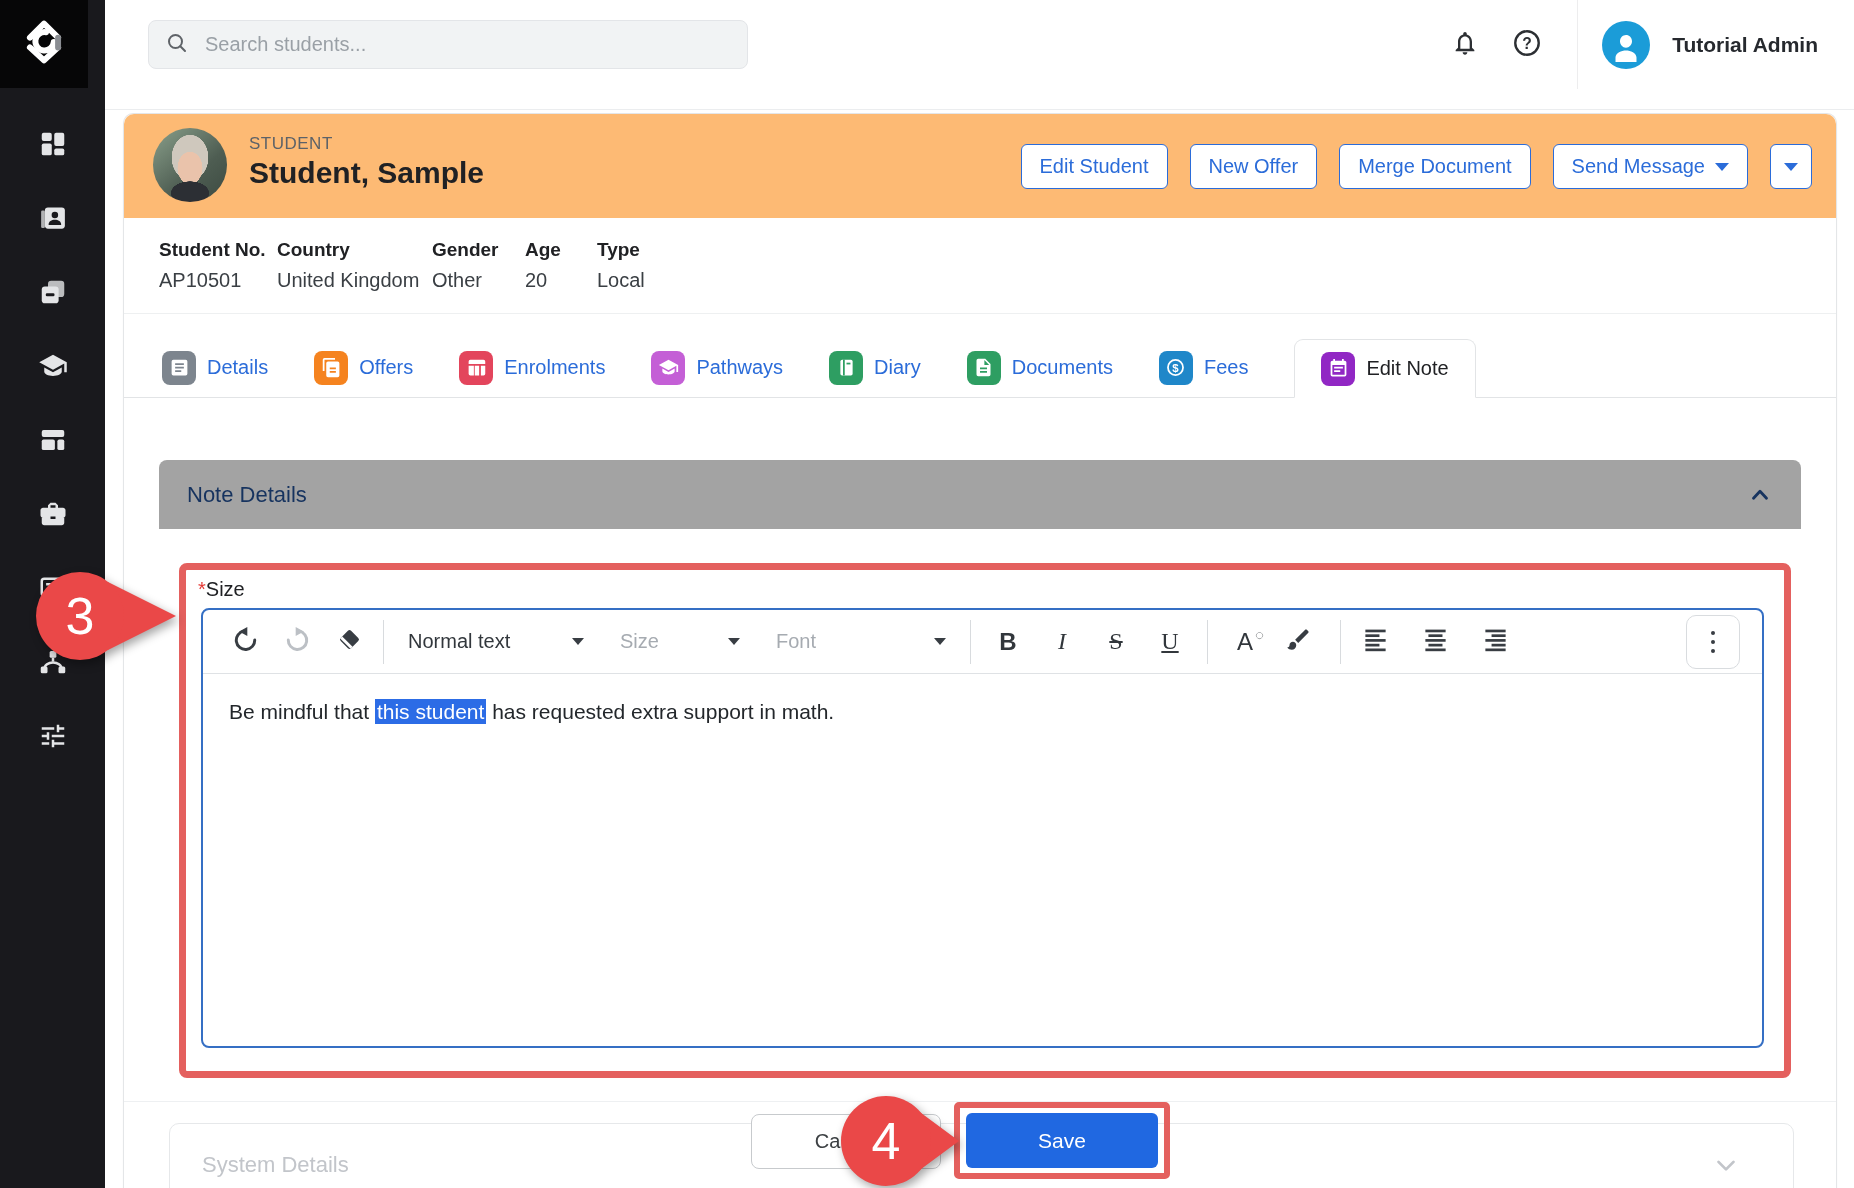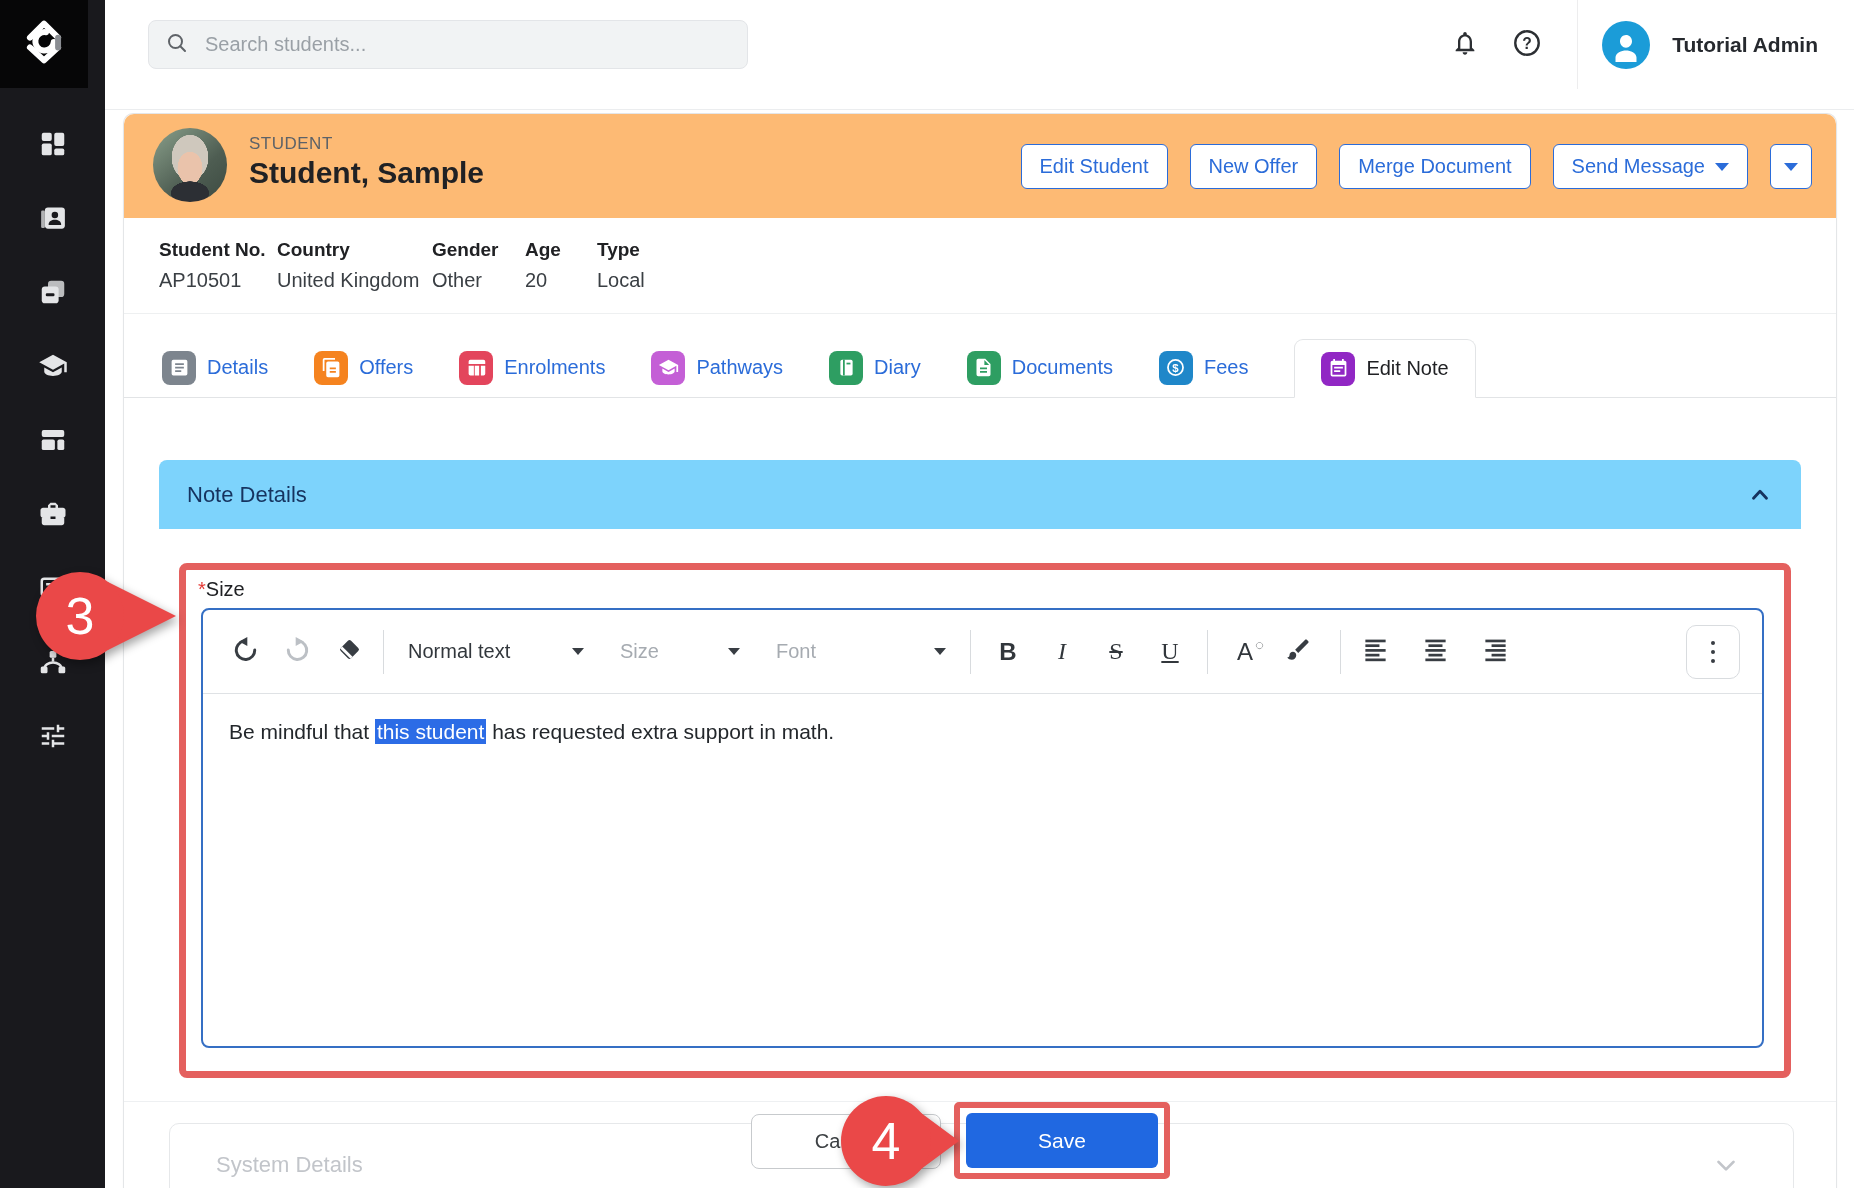--- a/index.html
+++ b/index.html
@@ -58,30 +58,30 @@
   .tabs-row{position:absolute;left:0;top:224px;width:100%;height:60px;border-bottom:1px solid #e2e4e6;display:flex;align-items:flex-end;padding-left:38px;}
   .tab{display:flex;align-items:center;gap:11px;height:59px;cursor:pointer;margin-right:46px;}
   .tab-ic{width:34px;height:34px;border-radius:8px;display:flex;align-items:center;justify-content:center;flex:0 0 auto;}
   .tab-ic svg{width:21px;height:21px;}
   .tab-label{font-size:20px;color:#2b6cd9;white-space:nowrap;}
   .tab.active{background:#fff;border:1px solid #e2e4e6;border-bottom:1px solid #fff;border-radius:9px 9px 0 0;
               padding:0 26px;margin-bottom:-1px;margin-right:0;z-index:2;}
   .tab.active .tab-label{color:#202124;font-weight:500;}
 
   
-  .panel-head{position:absolute;left:35px;top:346px;width:1642px;height:69px;background:#7dd3fc;border-radius:8px 8px 0 0;
+  .panel-head{position:absolute;left:35px;top:346px;width:1642px;height:69px;background:#a3a3a3;border-radius:8px 8px 0 0;
               display:flex;align-items:center;justify-content:space-between;padding:0 28px;}
   .panel-title{font-size:22px;color:#16335f;}
   .chev{width:26px;height:26px;cursor:pointer;}
 
   .note-annot{position:absolute;left:55px;top:449px;width:1612px;height:515px;border:7px solid #e4605e;border-radius:8px;z-index:5;background:transparent;}
   .note-label{position:absolute;left:12px;top:8px;font-size:20px;color:#202124;}
   .note-label .req{color:#e53935;}
   .editor{position:absolute;left:15px;top:38px;width:1563px;height:440px;border:2px solid #356fc4;border-radius:8px;background:#fff;}
-  .toolbar{height:84px;border-bottom:1px solid #dfe2e5;display:flex;align-items:center;padding:0 22px;}
+  .toolbar{height:64px;border-bottom:1px solid #dfe2e5;display:flex;align-items:center;padding:0 22px;}
   .tbtn{display:flex;align-items:center;justify-content:center;width:40px;height:40px;cursor:pointer;}
   .tbtn svg{width:27px;height:27px;}
   .tb-div{width:1px;height:44px;background:#d8dbde;margin:0 14px;}
   .tb-select{display:flex;align-items:center;justify-content:space-between;height:44px;cursor:pointer;padding:0 10px;}
   .tb-select .sel-txt{font-size:20px;color:#32373c;}
   .tb-select .sel-txt.ph{color:#a6abb1;}
   .sel-caret{width:0;height:0;border-left:6px solid transparent;border-right:6px solid transparent;border-top:7px solid #383d43;margin-left:26px;}
   .fmt{font-size:24px;color:#32373c;width:46px;text-align:center;cursor:pointer;font-family:"Liberation Serif",serif;}
   .fmt.b{font-weight:bold;font-family:"Liberation Sans",sans-serif;}
   .fmt.i{font-style:italic;}
@@ -91,21 +91,21 @@
   .fontcolor .drop{position:absolute;top:-2px;right:4px;font-size:15px;}
   .more-btn{margin-left:auto;width:54px;height:54px;border:1px solid #d9dcdf;border-radius:10px;display:flex;flex-direction:column;align-items:center;justify-content:center;gap:5px;cursor:pointer;}
   .more-btn i{width:4px;height:4px;border-radius:50%;background:#383d43;}
   .editor-body{padding:22px 26px;font-size:21px;line-height:31px;color:#23272b;}
   .sel-blue{background:#2c6ce6;color:#fff;padding:1px 2px;}
   .mention{background:#e3e4e6;border-radius:3px;padding:2px 8px;color:#35393d;}
 
   
   .form-divider{position:absolute;left:0;top:987px;width:100%;height:1px;background:#eef0f2;}
   .sys-card{position:absolute;left:45px;top:1009px;width:1625px;height:200px;background:#fff;border:1px solid #e6e8ea;border-radius:10px;}
-  .sys-title{position:absolute;left:46px;top:28px;font-size:22px;color:#c2c5ca;}
+  .sys-title{position:absolute;left:32px;top:28px;font-size:22px;color:#c2c5ca;}
   .sys-chev{position:absolute;right:52px;top:26px;width:30px;height:30px;}
   .cancel-btn{position:absolute;left:627px;top:1000px;width:190px;height:55px;background:#fff;border:1px solid #c7cacd;border-radius:8px;
               font-size:20px;color:#3c4043;display:flex;align-items:center;justify-content:center;z-index:6;cursor:pointer;font-family:"Liberation Sans",sans-serif;}
   .save-annot{position:absolute;left:830px;top:988px;width:216px;height:77px;border:6px solid #e4605e;border-radius:5px;z-index:6;display:flex;align-items:center;justify-content:center;}
   .save-btn{width:192px;height:55px;background:#2068e1;border:none;border-radius:6px;color:#fff;font-size:21px;cursor:pointer;
             display:flex;align-items:center;justify-content:center;font-family:"Liberation Sans",sans-serif;}
 
   
   .marker{position:absolute;z-index:50;filter:drop-shadow(3px 4px 5px rgba(0,0,0,.35));}
   .marker text{font-family:"Liberation Sans",sans-serif;}

